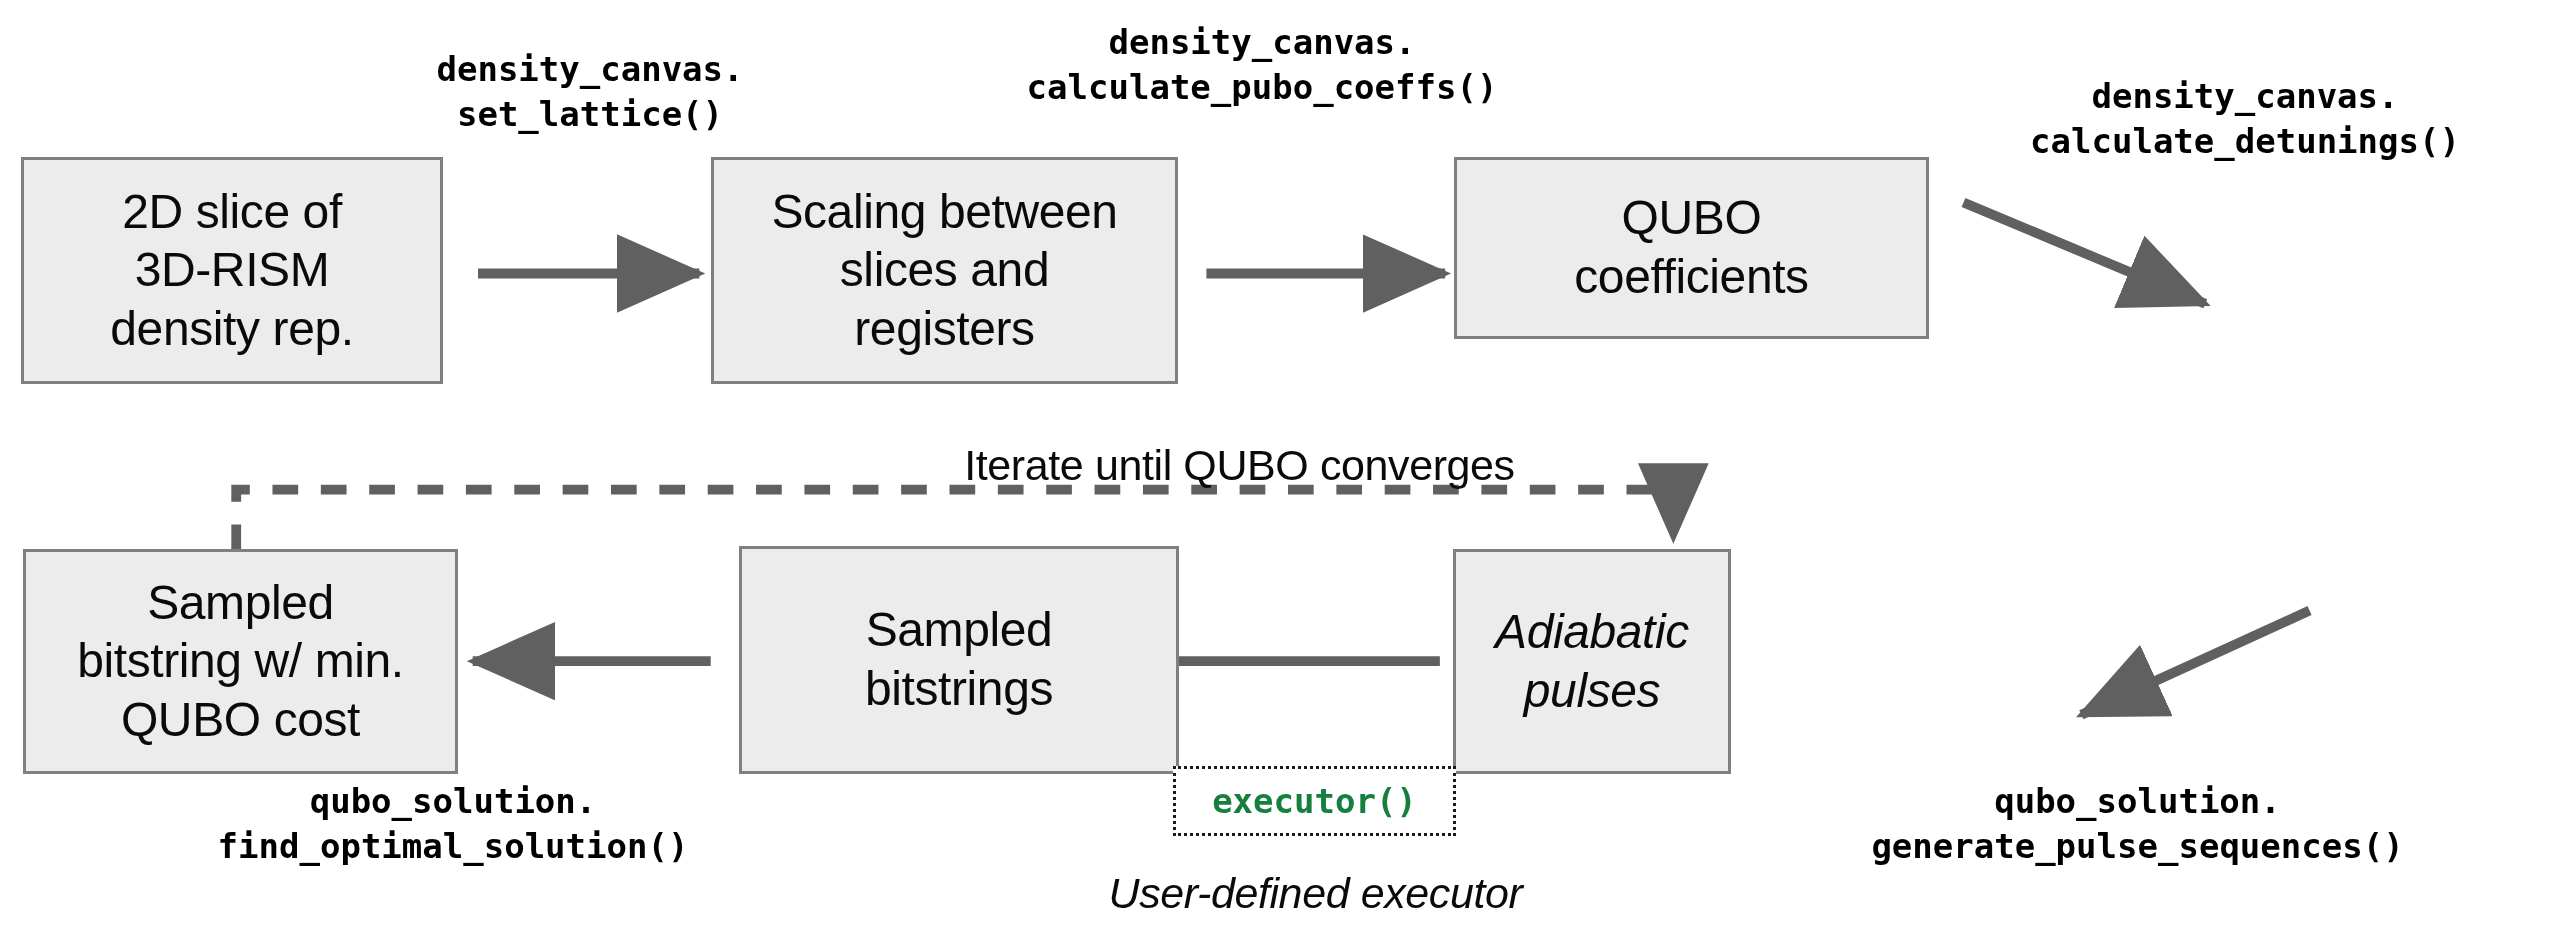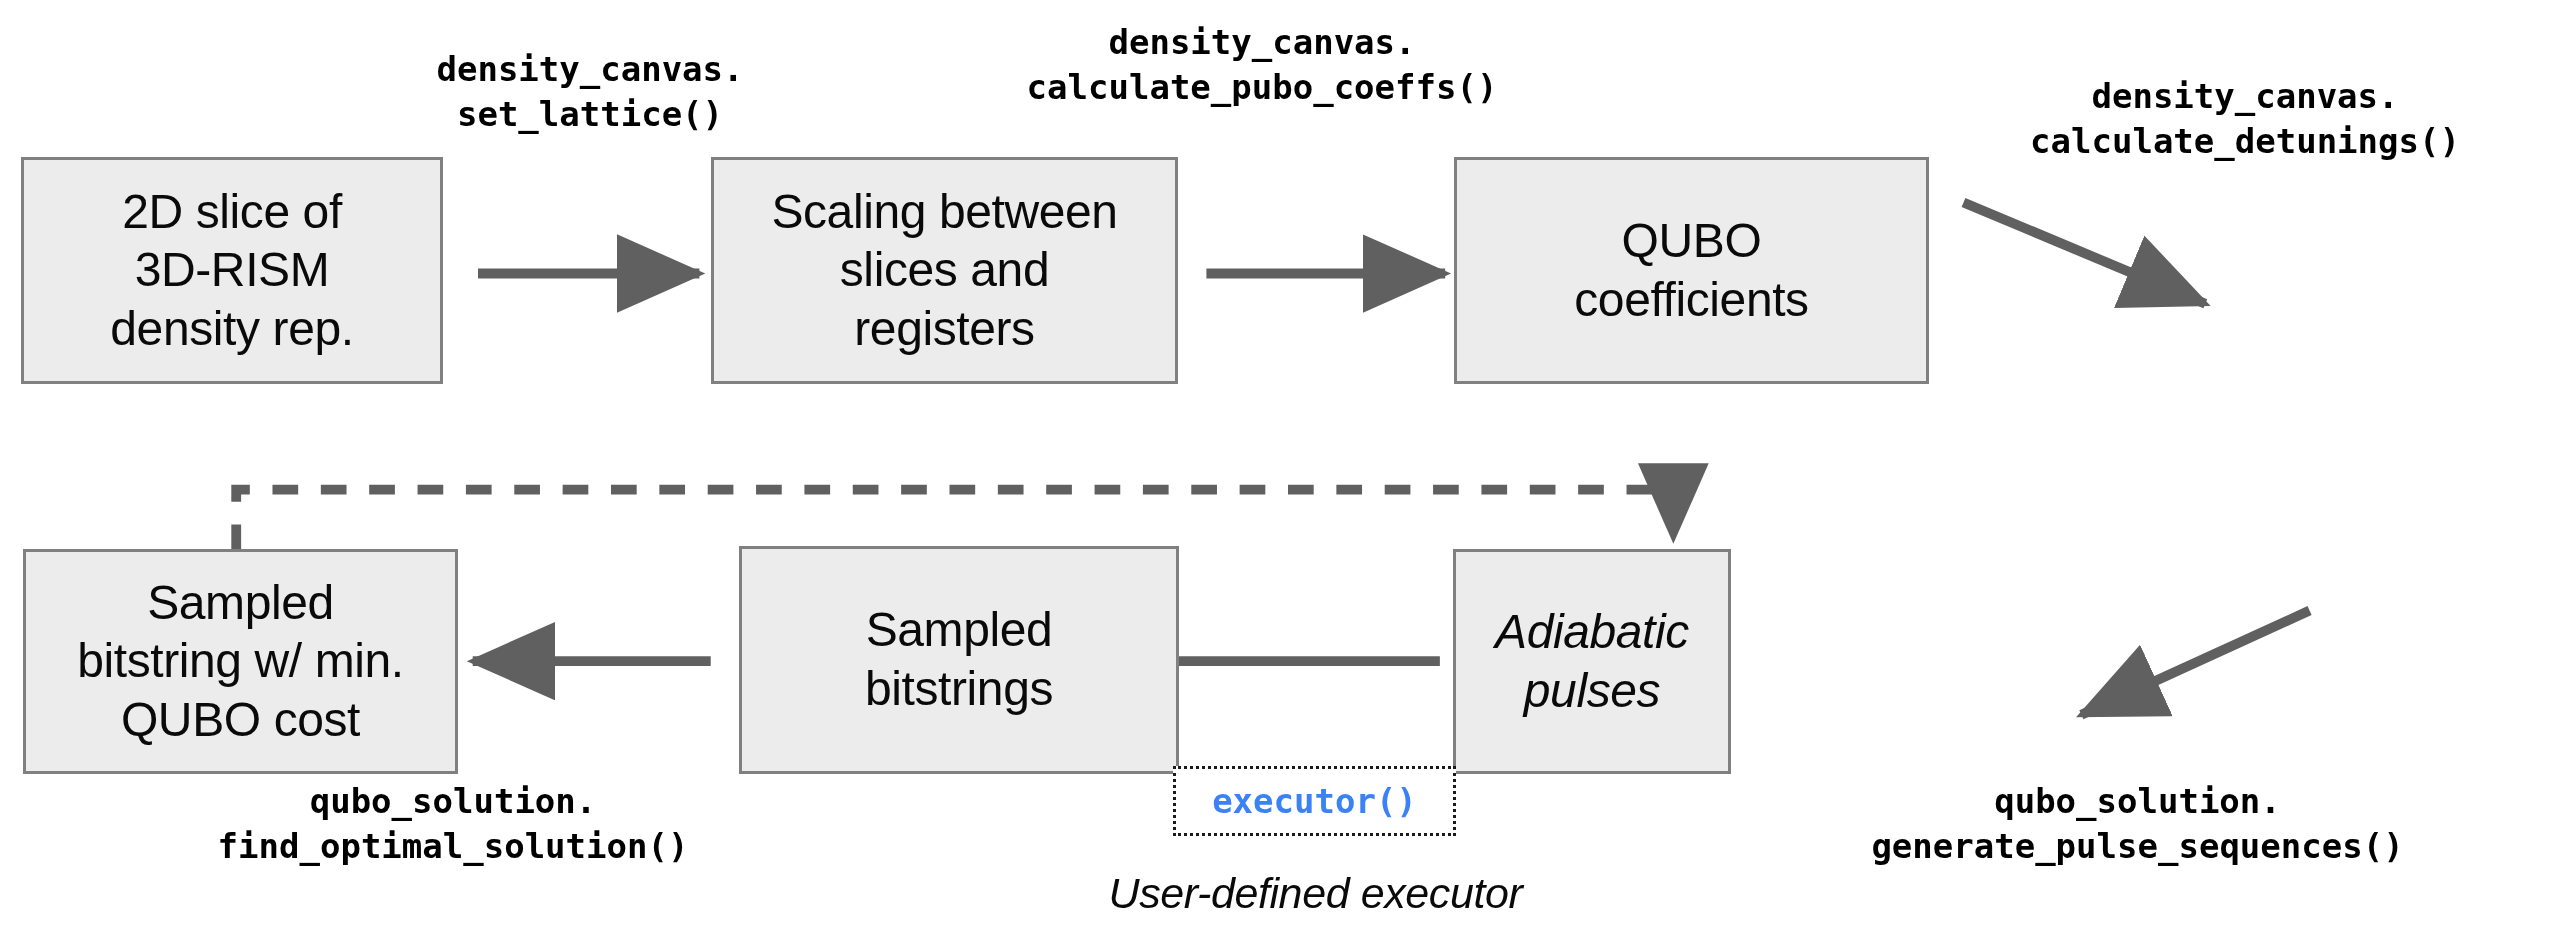--- a/index.html
+++ b/index.html
@@ -56,21 +56,21 @@
     position: absolute;
     box-sizing: border-box;
     border: 3px dotted #1a1a1a;
     background: #ffffff;
     display: flex;
     align-items: center;
     justify-content: center;
     font-family: "DejaVu Sans Mono", monospace;
     font-weight: bold;
     font-size: 34px;
-    color: #3b82f6;
+    color: #15803d;
   }
   svg.overlay {
     position: absolute;
     left: 0; top: 0;
     width: 2576px;
     height: 946px;
     pointer-events: none;
   }
 </style>
 </head>
@@ -122,21 +122,21 @@
 3D-RISM
 density rep.</span>
   </div>
 
   <div class="box" style="left:711px; top:157px; width:467px; height:227px;">
     <span>Scaling between
 slices and
 registers</span>
   </div>
 
-  <div class="box" style="left:1454px; top:157px; width:475px; height:227px;">
+  <div class="box" style="left:1454px; top:157px; width:475px; height:182px;">
     <span>QUBO
 coefficients</span>
   </div>
 
 
   <div class="box" style="left:1453px; top:549px; width:278px; height:225px;font-style:italic;">
     <span>Adiabatic
 pulses</span>
   </div>
 
@@ -159,20 +159,21 @@
 
   <div class="code-label" style="left:1950px; top:74px; width:590px;">density_canvas.
 calculate_detunings()</div>
 
   <div class="code-label" style="left:1737px; top:779px; width:801px;">qubo_solution.
 generate_pulse_sequences()</div>
 
   <div class="code-label" style="left:60px; top:779px; width:786px;">qubo_solution.
 find_optimal_solution()</div>
 
+  <div class="plain-label" style="left:703px; top:440px; width:1073px;">Iterate until QUBO converges</div>
 
   <div class="dotted-box" style="left:1173px; top:766px; width:283px; height:70px;">
     <span>executor()</span>
   </div>
 
   <div class="plain-label" style="left:998px; top:868px; width:635px;font-style:italic;">User-defined executor</div>
 
 </div>
 
 

